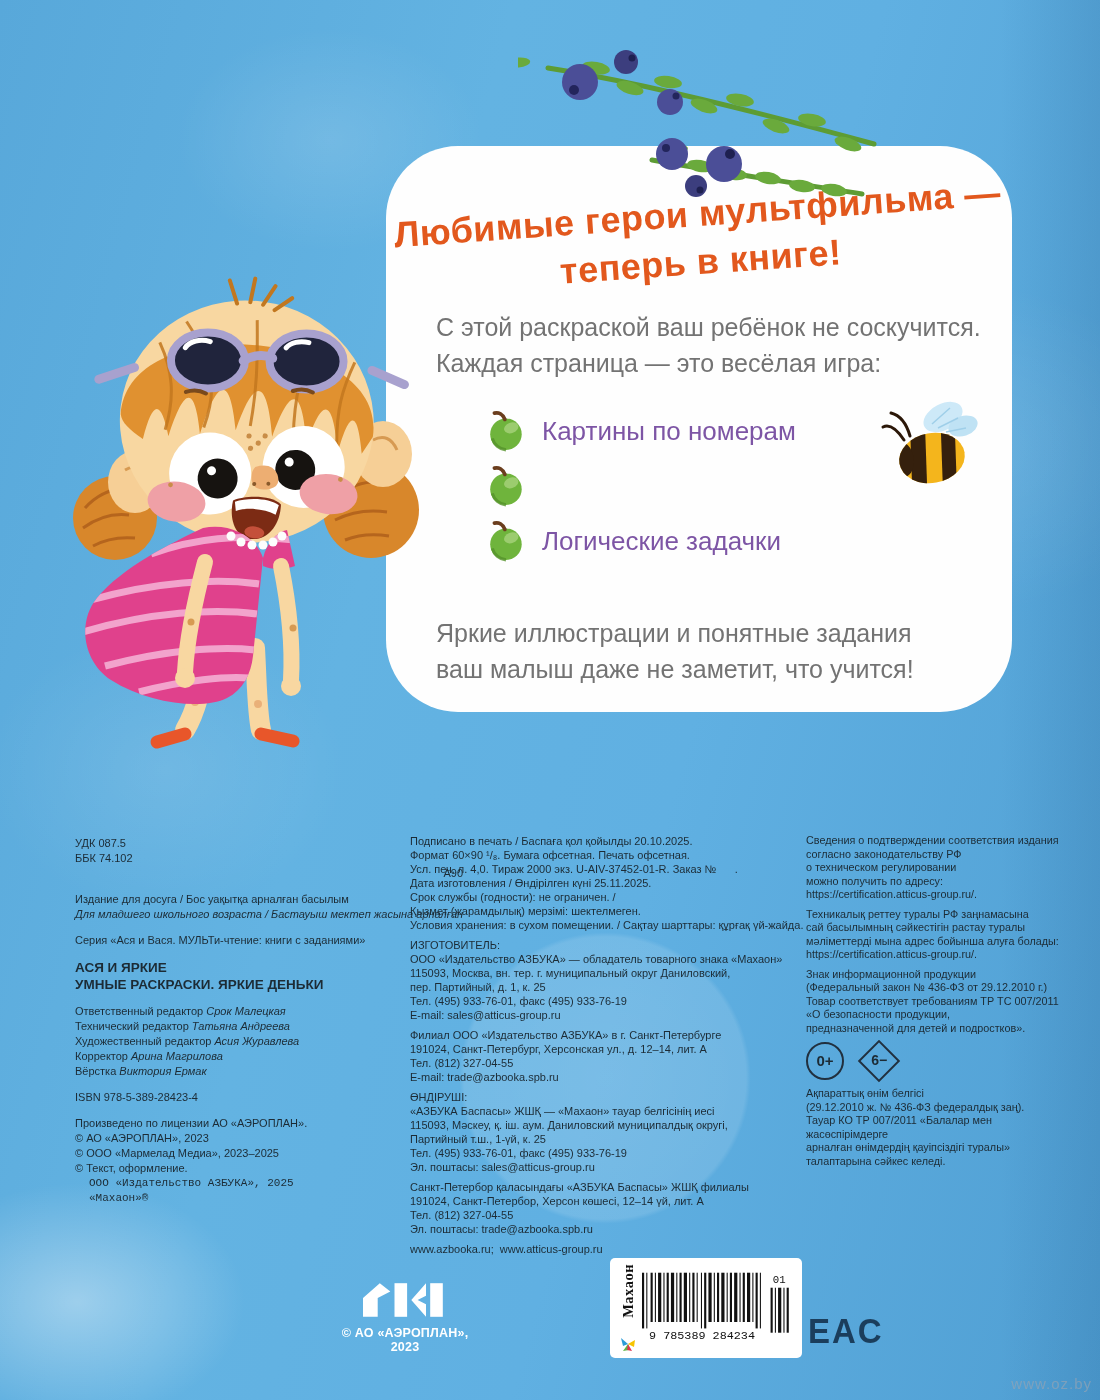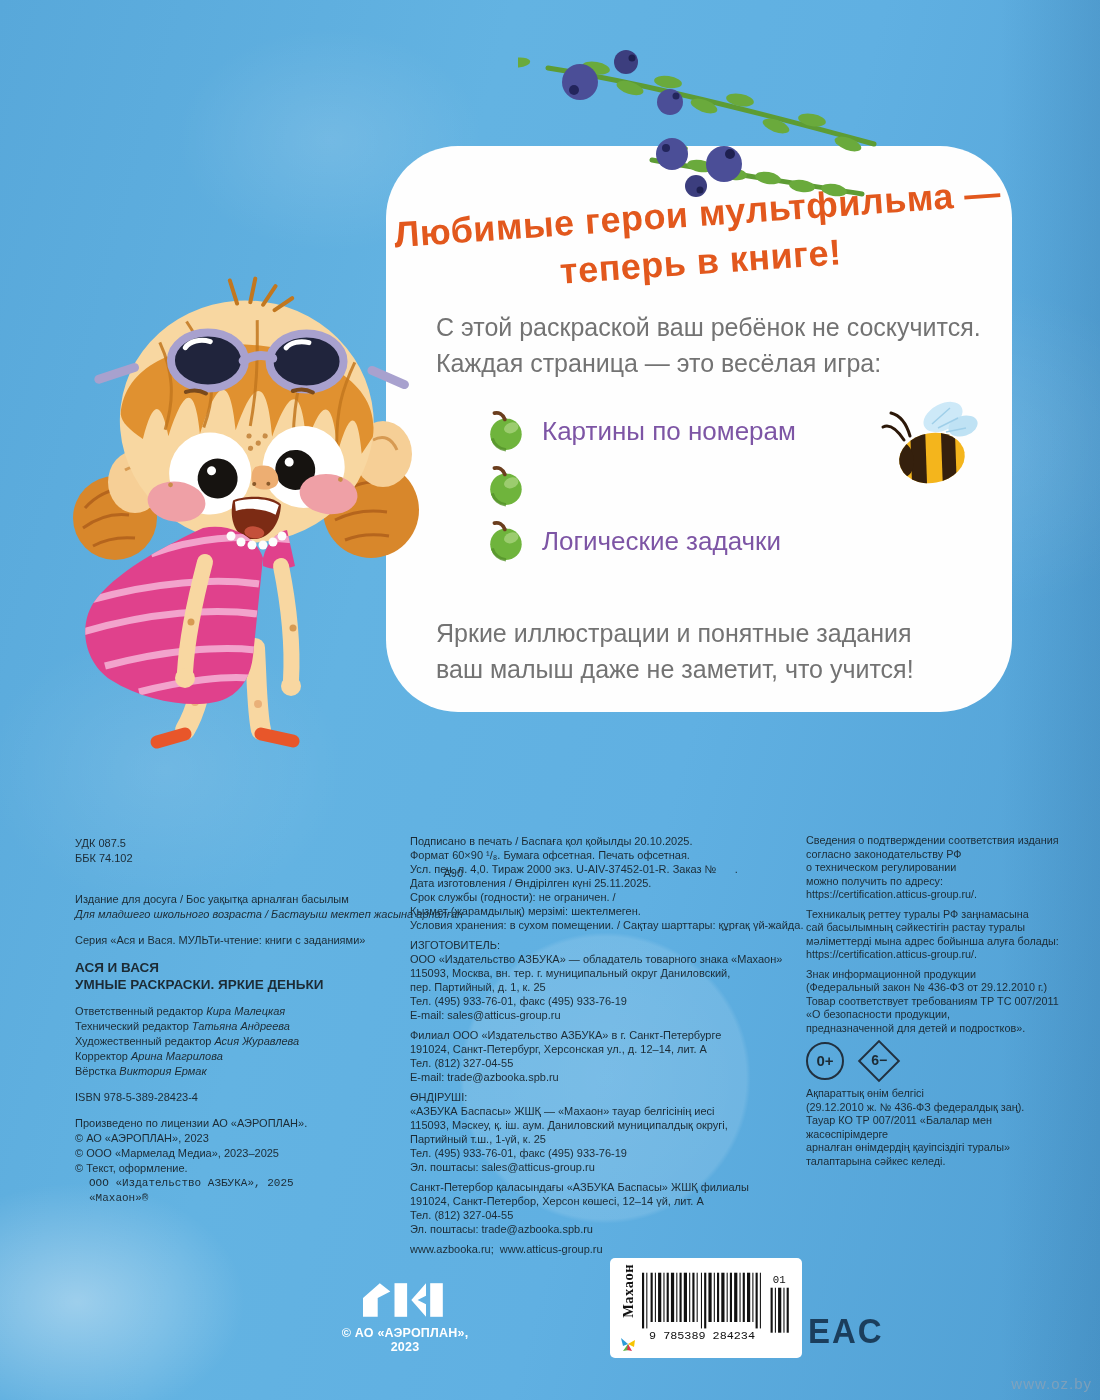--- a/index.html
+++ b/index.html
@@ -273,25 +273,25 @@
       <div class="ln ind">А90</div>
     </div>
     <div class="grp">
       <div class="ln">Издание для досуга / Бос уақытқа арналған басылым</div>
       <div class="ln it">Для младшего школьного возраста / Бастауыш мектеп жасына арналған</div>
     </div>
     <div class="grp">
       <div class="ln">Серия «Ася и Вася. МУЛЬТи-чтение: книги с заданиями»</div>
     </div>
     <div class="grp">
-      <div class="ln bold-title">АСЯ И ВАСЯ</div>
+      <div class="ln bold-title">АСЯ И ЯРКИЕ</div>
       <div class="ln bold-title">УМНЫЕ РАСКРАСКИ. ЯРКИЕ ДЕНЬКИ</div>
     </div>
     <div class="grp">
-      <div class="ln"><span>Ответственный редактор</span><span class="it">Кира Малецкая</span></div>
+      <div class="ln"><span>Ответственный редактор</span><span class="it">Срок Малецкая</span></div>
       <div class="ln"><span>Технический редактор</span><span class="it">Татьяна Андреева</span></div>
       <div class="ln"><span>Художественный редактор</span><span class="it">Асия Журавлева</span></div>
       <div class="ln"><span>Корректор</span><span class="it">Арина Магрилова</span></div>
       <div class="ln"><span>Вёрстка</span><span class="it">Виктория Ермак</span></div>
     </div>
     <div class="grp">
       <div class="ln">ISBN 978-5-389-28423-4</div>
     </div>
     <div class="grp">
       <div class="ln">Произведено по лицензии АО «АЭРОПЛАН».</div>

